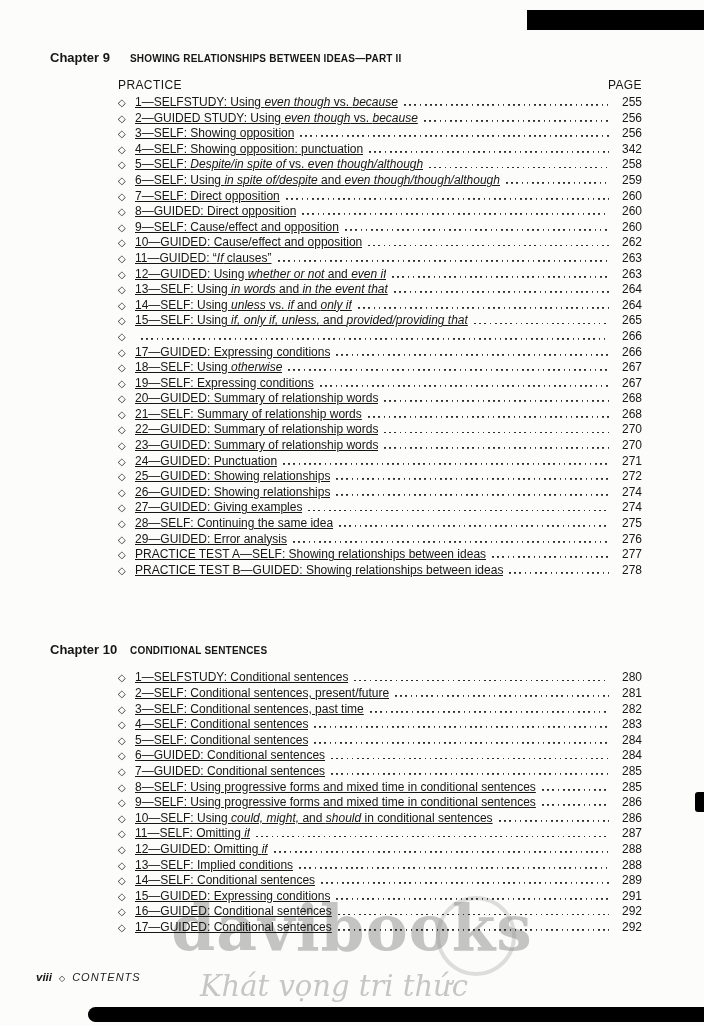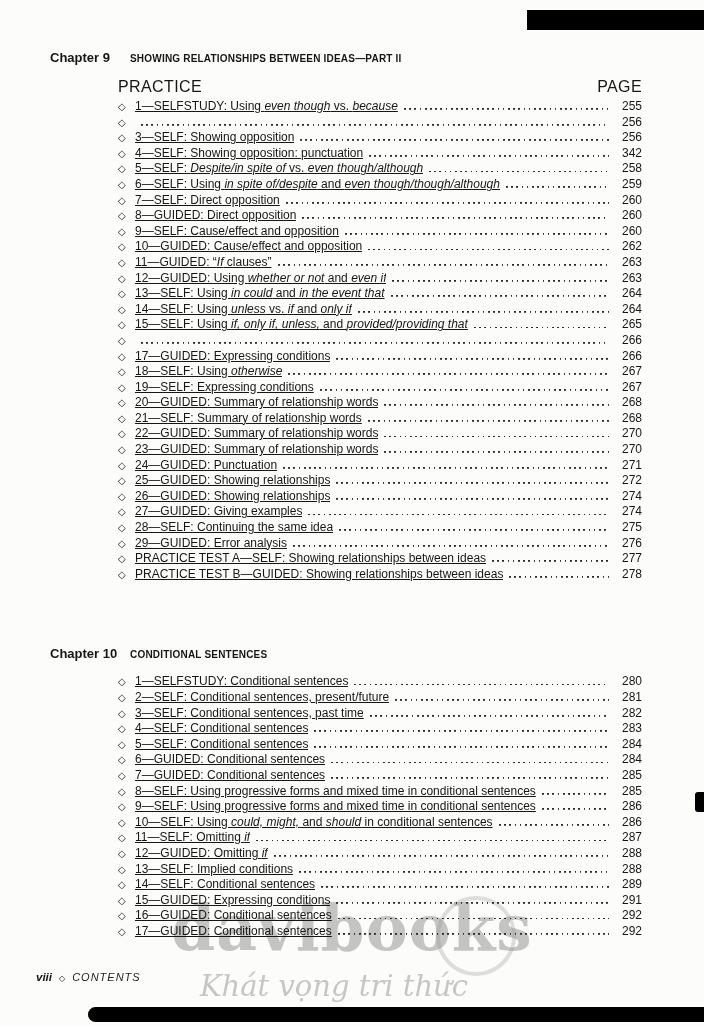--- a/index.html
+++ b/index.html
@@ -4,21 +4,21 @@
 <style>
   html,body{margin:0;padding:0;}
   body{width:704px;height:1026px;background:#e9e9e9;}
   .sheet{position:relative;width:704px;height:1026px;background:#fcfcfa;overflow:hidden;
          font-family:"Liberation Sans","DejaVu Sans",sans-serif;color:#161616;}
   .content{position:absolute;left:38px;right:62px;top:50px;z-index:2;}
   .chapter-head{display:flex;align-items:baseline;margin-left:12px;}
   .ch-label{flex:none;width:80px;font-weight:700;font-size:13px;}
   .ch-title{font-weight:700;font-size:10px;letter-spacing:.2px;}
   .col-head{margin-left:80px;margin-top:13px;display:flex;justify-content:space-between;
-            align-items:baseline;font-size:16px;letter-spacing:.4px;}
+            align-items:baseline;font-size:12px;letter-spacing:.4px;}
   .toc{margin-left:80px;margin-top:3px;}
   .second{margin-top:64px;}
   .second .toc{margin-top:13px;}
   .row{display:flex;align-items:baseline;height:15.6px;line-height:15.6px;font-size:12px;}
   .diamond{flex:none;width:17px;font-size:10px;color:#1d1d1d;font-family:"DejaVu Sans",sans-serif;}
   .label{flex:0 1 auto;white-space:nowrap;overflow:hidden;text-decoration:underline;}
   .label i{font-style:italic;}
   .dots{flex:1 1 auto;min-width:10px;height:9px;margin:0 3px 0 6px;
         background-image:repeating-linear-gradient(to right,#2c2c2c 0 1.7px,transparent 1.7px 5.2px);
         background-size:100% 1.8px;background-repeat:no-repeat;background-position:left bottom;}
@@ -67,20 +67,21 @@
 
           <div class="row">
             <span class="diamond">◇</span>
             <span class="label">1—SELFSTUDY: Using <i>even though</i> vs. <i>because</i></span>
             <span class="dots"></span>
             <span class="pageno">255</span>
           </div>
 
           <div class="row">
             <span class="diamond">◇</span>
+            <span class="label">2—GUIDED STUDY: Using <i>even though</i> vs. <i>because</i></span>
             <span class="dots"></span>
             <span class="pageno">256</span>
           </div>
 
           <div class="row">
             <span class="diamond">◇</span>
             <span class="label">3—SELF: Showing opposition</span>
             <span class="dots"></span>
             <span class="pageno">256</span>
           </div>
@@ -143,21 +144,21 @@
 
           <div class="row">
             <span class="diamond">◇</span>
             <span class="label">12—GUIDED: Using <i>whether or not</i> and <i>even if</i></span>
             <span class="dots"></span>
             <span class="pageno">263</span>
           </div>
 
           <div class="row">
             <span class="diamond">◇</span>
-            <span class="label">13—SELF: Using <i>in could</i> and <i>in the event that</i></span>
+            <span class="label">13—SELF: Using <i>in words</i> and <i>in the event that</i></span>
             <span class="dots"></span>
             <span class="pageno">264</span>
           </div>
 
           <div class="row">
             <span class="diamond">◇</span>
             <span class="label">14—SELF: Using <i>unless</i> vs. <i>if</i> and <i>only if</i></span>
             <span class="dots"></span>
             <span class="pageno">264</span>
           </div>

